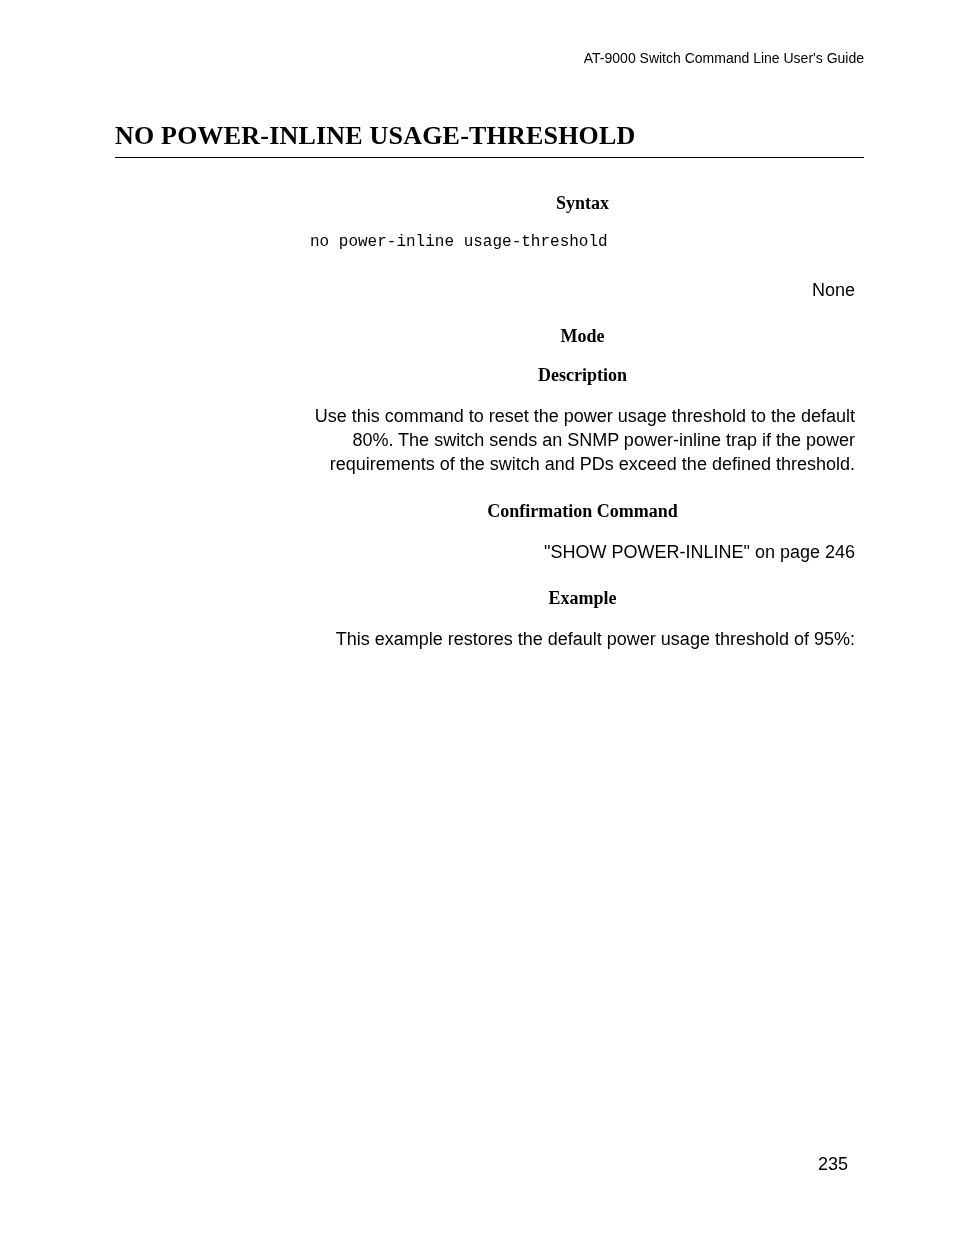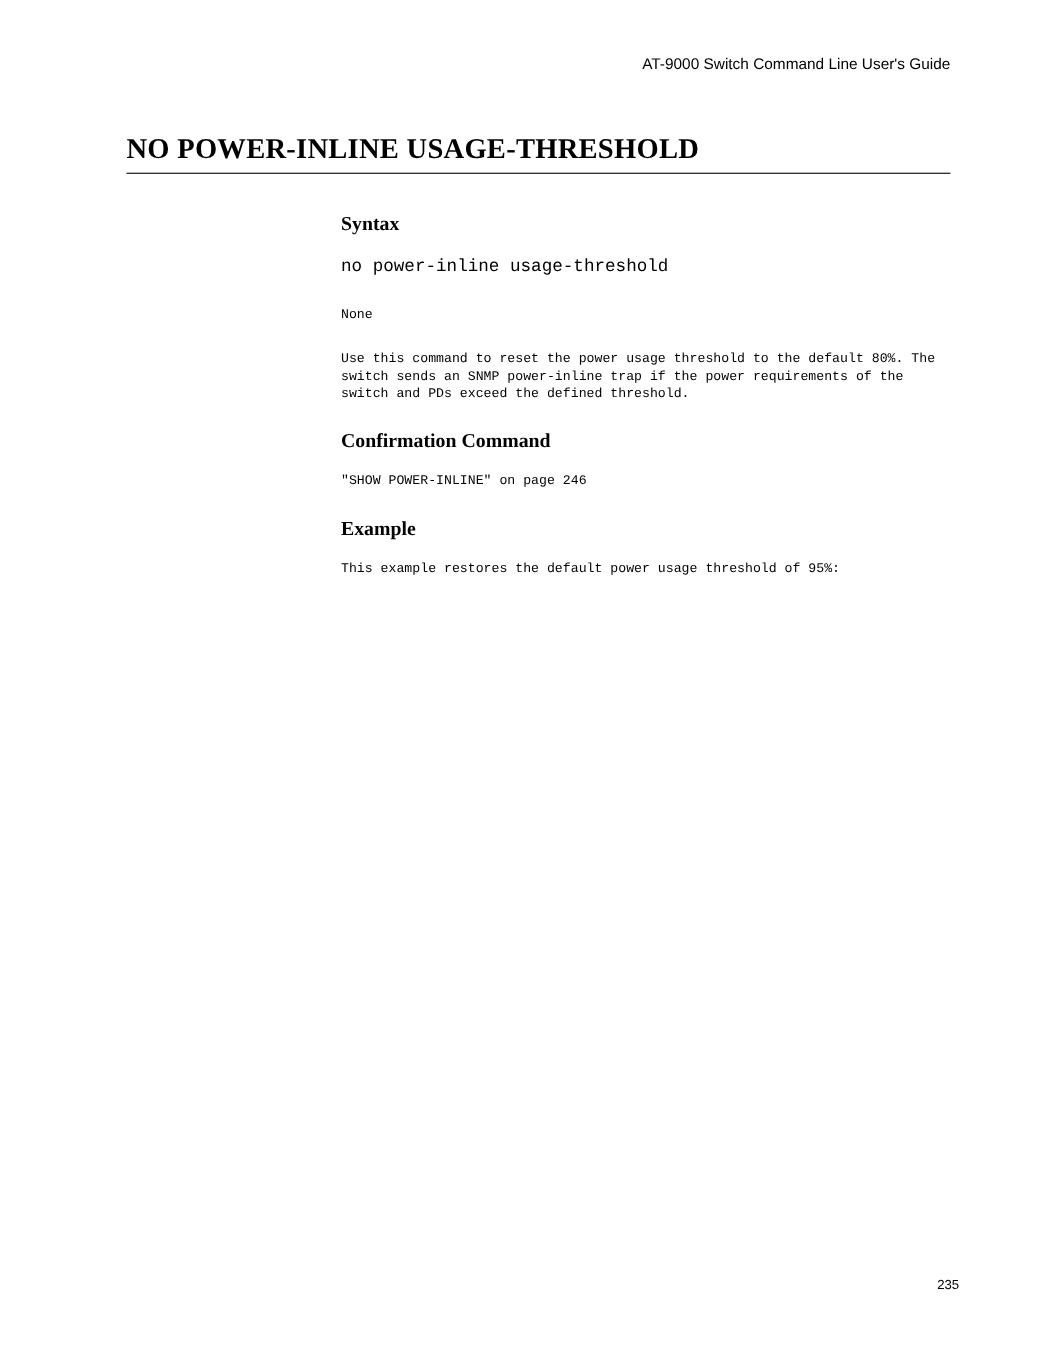--- a/index.html
+++ b/index.html
@@ -40,60 +40,64 @@
   }
   .content {
     margin-left: 195px;
     max-width: 545px;
   }
   .section-heading {
     font-family: "Times New Roman", Times, serif;
     font-weight: bold;
     font-size: 18px;
     margin: 0 0 18px 0;
+    text-align: center;
   }
   .mono {
     font-family: "Courier New", Courier, monospace;
     font-size: 16px;
     white-space: pre;
     margin: 0 0 24px 0;
     line-height: 1.35;
   }
   .body-text {
-    font-family: Liberation Mono, monospace;
-    font-size: 12px;
+    font-family: Liberation Sans, sans-serif;
+    font-size: 18px;
     margin: 0 0 24px 0;
     line-height: 1.35;
+    text-align: right;
   }
   .page-number {
     position: absolute;
     bottom: 60px;
-    right: 82px;
+    right: 106px;
     font-family: Arial, Helvetica, sans-serif;
-    font-size: 12px;
+    font-size: 18px;
   }
 </style>
 </head>
 <body>
 
 <div class="page">
 
   <div class="header-text">AT-9000 Switch Command Line User's Guide</div>
 
   <h1 class="main-title">NO POWER-INLINE USAGE-THRESHOLD</h1>
   <hr class="title-rule">
 
   <div class="content">
 
     <div class="section-heading">Syntax</div>
     <div class="mono">no power-inline usage-threshold</div>
 
     <div class="body-text">None</div>
 
+    <div class="section-heading">Mode</div>
 
+    <div class="section-heading">Description</div>
     <div class="body-text">Use this command to reset the power usage threshold to the default 80%. The switch sends an SNMP power-inline trap if the power requirements of the switch and PDs exceed the defined threshold.</div>
 
     <div class="section-heading">Confirmation Command</div>
     <div class="body-text">"SHOW POWER-INLINE" on page 246</div>
 
     <div class="section-heading">Example</div>
     <div class="body-text">This example restores the default power usage threshold of 95%:</div>
 
   </div>
 

